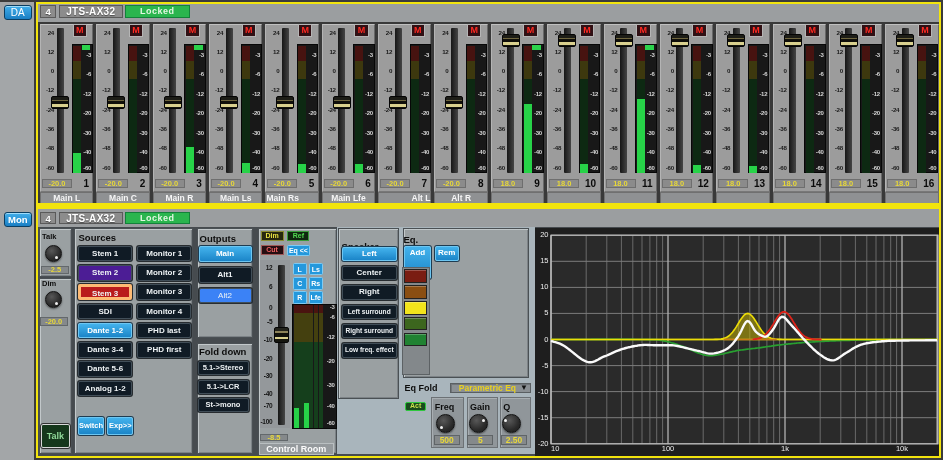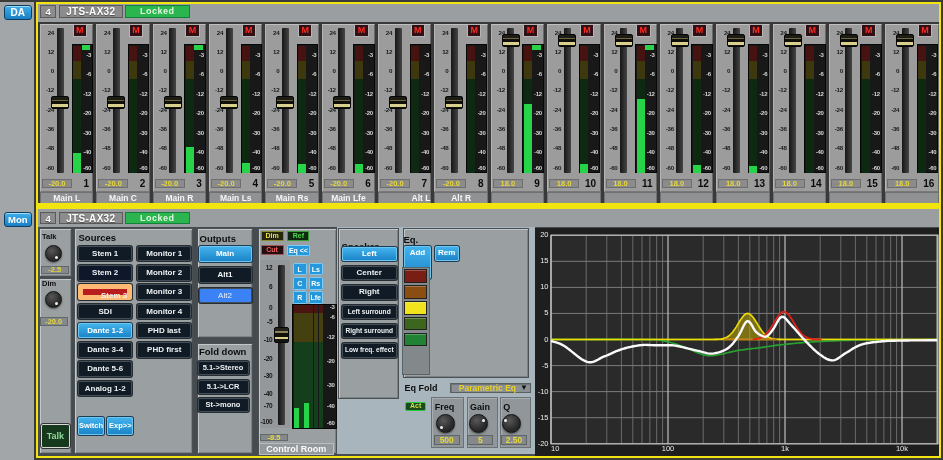--- a/index.html
+++ b/index.html
@@ -2,21 +2,21 @@
 <html><head><meta charset="utf-8">
 <style>
   html,body{margin:0;padding:0;background:#3b3b3b;}
   body{width:943px;height:460px;position:relative;overflow:hidden;
        font-family:"Liberation Sans",sans-serif;}
   div{position:absolute;}
 </style></head>
 <body>
 <div style="left:0;top:0;width:943px;height:460px;background:#3b3b3b"></div>
 <div style="left:0px;top:2px;width:34px;height:458px;background:#a3a6a8"></div>
-<div style="left:3.5px;top:4.5px;width:28.5px;height:15px;background:linear-gradient(#41aeea,#1a7fc4);border:1px solid #0b3e62;border-radius:3px;box-shadow:inset 0 1px 0 #9fdcfa;color:#fff;font-weight:bold;text-align:center;box-sizing:border-box;font-size:10px;line-height:13px">DA</div>
+<div style="left:3.5px;top:4.5px;width:28.5px;height:15px;background:linear-gradient(#41aeea,#1a7fc4);border:1px solid #0b3e62;border-radius:3px;box-shadow:inset 0 1px 0 #9fdcfa;color:#fff;font-weight:normal;text-align:center;box-sizing:border-box;font-size:10px;line-height:13px">DA</div>
 <div style="left:3.5px;top:212px;width:28.5px;height:15px;background:linear-gradient(#41aeea,#1a7fc4);border:1px solid #0b3e62;border-radius:3px;box-shadow:inset 0 1px 0 #9fdcfa;color:#fff;font-weight:bold;text-align:center;box-sizing:border-box;font-size:9.5px;line-height:13px">Mon</div>
 <div style="left:35.5px;top:2px;width:905.5px;height:203px;background:#393939;border:2px solid #f2e40e;box-sizing:border-box"></div>
 <div style="left:37.5px;top:4px;width:901.5px;height:17.5px;background:#9b9ea0"></div>
 <div style="left:40.3px;top:5.2px;width:15.7px;height:12.4px;background:#8c8c8c;border:1px solid #5a5a5a;box-sizing:border-box;color:#fff;font-weight:bold;text-align:center;text-shadow:0 1px 1px #0007;font-size:9.5px;line-height:11px">4</div>
 <div style="left:58.6px;top:5.2px;width:64.4px;height:12.4px;background:#8c8c8c;border:1px solid #5a5a5a;box-sizing:border-box;color:#fff;font-weight:bold;text-align:center;text-shadow:0 1px 1px #0007;font-size:10px;line-height:11px;letter-spacing:.3px">JTS-AX32</div>
 <div style="left:124.7px;top:5.2px;width:65.3px;height:12.4px;background:#2ab54e;border:1px solid #13813a;box-sizing:border-box;color:#e2f8e2;font-weight:bold;font-size:9px;text-align:center;line-height:11px;letter-spacing:.5px">Locked</div>
 <div style="left:40.0px;top:23.5px;width:53.4px;height:168.5px;background:#9c9c9c;border-top:1px solid #c0c0c0;border-left:1px solid #b4b4b4;border-right:1px solid #686868;border-bottom:1px solid #787878;box-sizing:border-box"></div>
 <div style="left:38.0px;top:27.5px;width:16px;height:9px;font-size:6.2px;font-weight:bold;color:#1a1a1a;text-align:right;line-height:9px;letter-spacing:-0.3px">24</div>
 <div style="left:38.0px;top:46.8px;width:16px;height:9px;font-size:6.2px;font-weight:bold;color:#1a1a1a;text-align:right;line-height:9px;letter-spacing:-0.3px">12</div>
 <div style="left:38.0px;top:66.1px;width:16px;height:9px;font-size:6.2px;font-weight:bold;color:#1a1a1a;text-align:right;line-height:9px;letter-spacing:-0.3px">0</div>
@@ -134,21 +134,21 @@
 <div style="left:298.4px;top:164px;width:8px;height:8.5px;background:#27d348"></div>
 <div style="left:299.4px;top:50.5px;width:17px;height:8px;font-size:6px;font-weight:bold;color:#d6d6d6;text-align:right;line-height:8px;letter-spacing:-0.3px">-3</div>
 <div style="left:299.4px;top:70px;width:17px;height:8px;font-size:6px;font-weight:bold;color:#d6d6d6;text-align:right;line-height:8px;letter-spacing:-0.3px">-6</div>
 <div style="left:299.4px;top:89.5px;width:17px;height:8px;font-size:6px;font-weight:bold;color:#d6d6d6;text-align:right;line-height:8px;letter-spacing:-0.3px">-12</div>
 <div style="left:299.4px;top:109px;width:17px;height:8px;font-size:6px;font-weight:bold;color:#d6d6d6;text-align:right;line-height:8px;letter-spacing:-0.3px">-20</div>
 <div style="left:299.4px;top:128.5px;width:17px;height:8px;font-size:6px;font-weight:bold;color:#d6d6d6;text-align:right;line-height:8px;letter-spacing:-0.3px">-30</div>
 <div style="left:299.4px;top:148px;width:17px;height:8px;font-size:6px;font-weight:bold;color:#d6d6d6;text-align:right;line-height:8px;letter-spacing:-0.3px">-40</div>
 <div style="left:299.4px;top:164px;width:17px;height:8px;font-size:6px;font-weight:bold;color:#d6d6d6;text-align:right;line-height:8px;letter-spacing:-0.3px">-60</div>
 <div style="left:267.4px;top:179.3px;width:30px;height:8.4px;background:#8b8b8b;border:1px solid #6e6e6e;box-sizing:border-box;color:#e8d838;font-weight:bold;font-size:7.5px;text-align:center;line-height:7px">-20.0</div>
 <div style="left:294.4px;top:178.5px;width:20px;height:10px;font-size:10px;font-weight:bold;color:#0a0a0a;text-align:right;line-height:10px;">5</div>
-<div style="left:265.4px;top:192px;width:53.4px;height:11.5px;background:#8f9193;border:1px solid #707070;box-sizing:border-box;color:#f6f6f6;font-weight:bold;font-size:8.5px;text-align:center;line-height:10px">Main Rs</div>
+<div style="left:265.4px;top:192px;width:53.4px;height:11.5px;background:#8f9193;border:1px solid #707070;box-sizing:border-box;color:#f6f6f6;font-weight:bold;font-size:8.5px;line-height:10px">Main Rs</div>
 <div style="left:321.75px;top:23.5px;width:53.4px;height:168.5px;background:#9c9c9c;border-top:1px solid #c0c0c0;border-left:1px solid #b4b4b4;border-right:1px solid #686868;border-bottom:1px solid #787878;box-sizing:border-box"></div>
 <div style="left:319.75px;top:27.5px;width:16px;height:9px;font-size:6.2px;font-weight:bold;color:#1a1a1a;text-align:right;line-height:9px;letter-spacing:-0.3px">24</div>
 <div style="left:319.75px;top:46.8px;width:16px;height:9px;font-size:6.2px;font-weight:bold;color:#1a1a1a;text-align:right;line-height:9px;letter-spacing:-0.3px">12</div>
 <div style="left:319.75px;top:66.1px;width:16px;height:9px;font-size:6.2px;font-weight:bold;color:#1a1a1a;text-align:right;line-height:9px;letter-spacing:-0.3px">0</div>
 <div style="left:319.75px;top:85.4px;width:16px;height:9px;font-size:6.2px;font-weight:bold;color:#1a1a1a;text-align:right;line-height:9px;letter-spacing:-0.3px">-12</div>
 <div style="left:319.75px;top:104.7px;width:16px;height:9px;font-size:6.2px;font-weight:bold;color:#1a1a1a;text-align:right;line-height:9px;letter-spacing:-0.3px">-24</div>
 <div style="left:319.75px;top:124.0px;width:16px;height:9px;font-size:6.2px;font-weight:bold;color:#1a1a1a;text-align:right;line-height:9px;letter-spacing:-0.3px">-36</div>
 <div style="left:319.75px;top:143.3px;width:16px;height:9px;font-size:6.2px;font-weight:bold;color:#1a1a1a;text-align:right;line-height:9px;letter-spacing:-0.3px">-48</div>
 <div style="left:319.75px;top:162.6px;width:16px;height:9px;font-size:6.2px;font-weight:bold;color:#1a1a1a;text-align:right;line-height:9px;letter-spacing:-0.3px">-60</div>
 <div style="left:338.25px;top:27.5px;width:7px;height:145.5px;background:linear-gradient(90deg,#161616,#454545);border-radius:1px"></div>
@@ -429,22 +429,22 @@
 <div style="left:55.14965928746404px;top:255.75361777128302px;width:3px;height:3px;background:#f0f0f0;border-radius:50%"></div>
 <div style="left:41px;top:265.8px;width:27.5px;height:8.2px;background:#85898b;border:1px solid #63686b;box-sizing:border-box;color:#e8d838;font-weight:bold;font-size:7.5px;text-align:center;line-height:6.5px">-2.5</div>
 <div style="left:42px;top:280px;width:22px;height:7px;font-size:7.5px;font-weight:bold;color:#0d0d0d;text-align:left;line-height:7px;">Dim</div>
 <div style="left:45.0px;top:291.0px;width:17.0px;height:17.0px;background:radial-gradient(circle at 38% 32%,#585858,#2b2b2b 60%,#1a1a1a);border:1px solid #121212;border-radius:50%;box-sizing:border-box;box-shadow:0 1px 2px rgba(0,0,0,.5)"></div>
 <div style="left:55.14965928746404px;top:301.753617771283px;width:3px;height:3px;background:#f0f0f0;border-radius:50%"></div>
 <div style="left:39.5px;top:316.5px;width:28.5px;height:9.5px;background:#85898b;border:1px solid #63686b;box-sizing:border-box;color:#e8d838;font-weight:bold;font-size:7.5px;text-align:center;line-height:8px">-20.0</div>
 <div style="left:40.8px;top:424.3px;width:29px;height:24.2px;background:#16381c;border:1px solid #d8d8d8;outline:1px solid #333;border-radius:2px;box-sizing:border-box;color:#8fd898;font-weight:bold;font-size:9px;text-align:center;line-height:22px">Talk</div>
 <div style="left:74px;top:227.5px;width:118.5px;height:226.5px;background:#9aa0a2;border:1px solid #4a5054;box-sizing:border-box;box-shadow:inset 1px 1px 0 #c2c8ca, inset -1px -1px 0 #7c8286"></div>
 <div style="left:78.5px;top:233px;width:60px;height:9px;font-size:9.5px;font-weight:bold;color:#0d0d0d;text-align:left;line-height:9px;">Sources</div>
 <div style="left:78.2px;top:245.9px;width:54px;height:15.5px;background:#101b25;border:1px solid #414e58;border-radius:2px;box-sizing:border-box;box-shadow:0 0 0 1px #272c30;color:#eef2f4;font-weight:bold;font-size:8px;text-align:center;line-height:13.5px">Stem 1</div>
-<div style="left:78.2px;top:265.15px;width:54px;height:15.5px;background:#0f172a;border:1px solid #414e58;border-radius:2px;box-sizing:border-box;box-shadow:0 0 0 1px #272c30;color:#eef2f4;font-weight:bold;font-size:8px;text-align:center;line-height:13.5px">Stem 2</div>
-<div style="left:78.2px;top:284.4px;width:54px;height:15.5px;background:#b91c1c;border:5px solid #fdba74;border-radius:2px;box-sizing:border-box;box-shadow:0 0 0 1px #272c30;color:#eef2f4;font-weight:bold;font-size:8px;text-align:right;line-height:13.5px">Stem 3</div>
+<div style="left:78.2px;top:265.15px;width:54px;height:15.5px;background:#4c1d95;border:1px solid #414e58;border-radius:2px;box-sizing:border-box;box-shadow:0 0 0 1px #272c30;color:#eef2f4;font-weight:bold;font-size:8px;text-align:center;line-height:13.5px">Stem 2</div>
+<div style="left:78.2px;top:284.4px;width:54px;height:15.5px;background:#b91c1c;border:3px solid #fdba74;border-radius:2px;box-sizing:border-box;box-shadow:0 0 0 1px #272c30;color:#eef2f4;font-weight:bold;font-size:8px;text-align:center;line-height:13.5px">Stem 3</div>
 <div style="left:78.2px;top:303.65px;width:54px;height:15.5px;background:#101b25;border:1px solid #414e58;border-radius:2px;box-sizing:border-box;box-shadow:0 0 0 1px #272c30;color:#eef2f4;font-weight:bold;font-size:8px;text-align:center;line-height:13.5px">SDI</div>
 <div style="left:78.2px;top:322.9px;width:54px;height:15.5px;background:linear-gradient(#43b2ec,#1b85c8);border:1px solid #6cc6f2;border-radius:2px;box-sizing:border-box;box-shadow:0 0 0 1px #1d3c52;color:#fff;font-weight:bold;font-size:8px;text-align:center;line-height:13.5px">Dante 1-2</div>
 <div style="left:78.2px;top:342.15px;width:54px;height:15.5px;background:#101b25;border:1px solid #414e58;border-radius:2px;box-sizing:border-box;box-shadow:0 0 0 1px #272c30;color:#eef2f4;font-weight:bold;font-size:8px;text-align:center;line-height:13.5px">Dante 3-4</div>
 <div style="left:78.2px;top:361.4px;width:54px;height:15.5px;background:#101b25;border:1px solid #414e58;border-radius:2px;box-sizing:border-box;box-shadow:0 0 0 1px #272c30;color:#eef2f4;font-weight:bold;font-size:8px;text-align:center;line-height:13.5px">Dante 5-6</div>
 <div style="left:78.2px;top:380.65px;width:54px;height:15.5px;background:#101b25;border:1px solid #414e58;border-radius:2px;box-sizing:border-box;box-shadow:0 0 0 1px #272c30;color:#eef2f4;font-weight:bold;font-size:8px;text-align:center;line-height:13.5px">Analog 1-2</div>
 <div style="left:137.4px;top:245.9px;width:53.7px;height:15.5px;background:#101b25;border:1px solid #414e58;border-radius:2px;box-sizing:border-box;box-shadow:0 0 0 1px #272c30;color:#eef2f4;font-weight:bold;font-size:8px;text-align:center;line-height:13.5px">Monitor 1</div>
 <div style="left:137.4px;top:265.15px;width:53.7px;height:15.5px;background:#101b25;border:1px solid #414e58;border-radius:2px;box-sizing:border-box;box-shadow:0 0 0 1px #272c30;color:#eef2f4;font-weight:bold;font-size:8px;text-align:center;line-height:13.5px">Monitor 2</div>
 <div style="left:137.4px;top:284.4px;width:53.7px;height:15.5px;background:#101b25;border:1px solid #414e58;border-radius:2px;box-sizing:border-box;box-shadow:0 0 0 1px #272c30;color:#eef2f4;font-weight:bold;font-size:8px;text-align:center;line-height:13.5px">Monitor 3</div>
 <div style="left:137.4px;top:303.65px;width:53.7px;height:15.5px;background:#101b25;border:1px solid #414e58;border-radius:2px;box-sizing:border-box;box-shadow:0 0 0 1px #272c30;color:#eef2f4;font-weight:bold;font-size:8px;text-align:center;line-height:13.5px">Monitor 4</div>
 <div style="left:137.4px;top:322.9px;width:53.7px;height:15.5px;background:#101b25;border:1px solid #414e58;border-radius:2px;box-sizing:border-box;box-shadow:0 0 0 1px #272c30;color:#eef2f4;font-weight:bold;font-size:8px;text-align:center;line-height:13.5px">PHD last</div>

